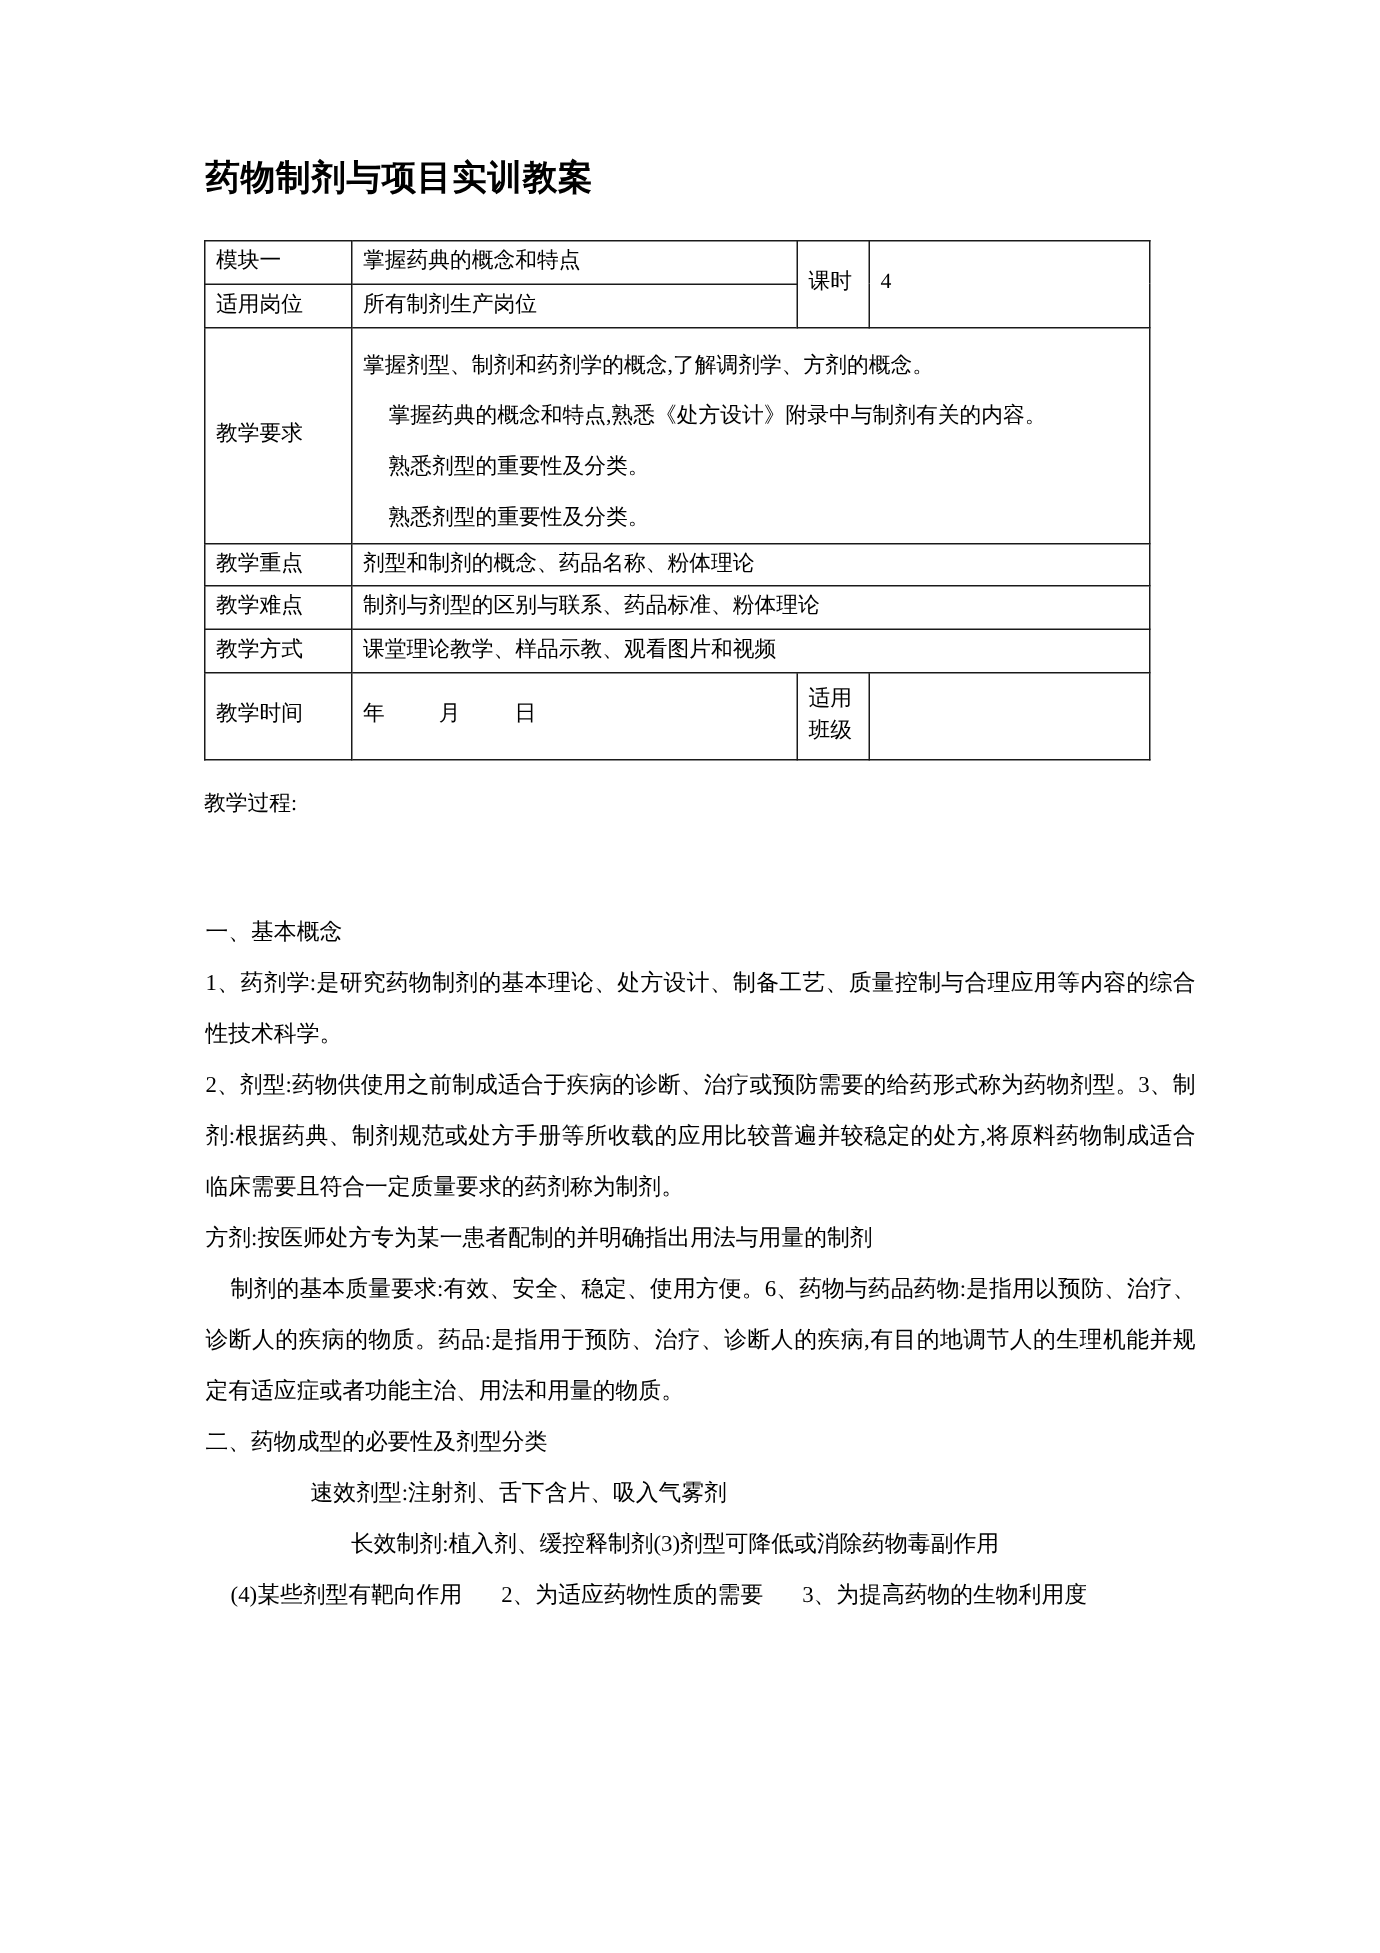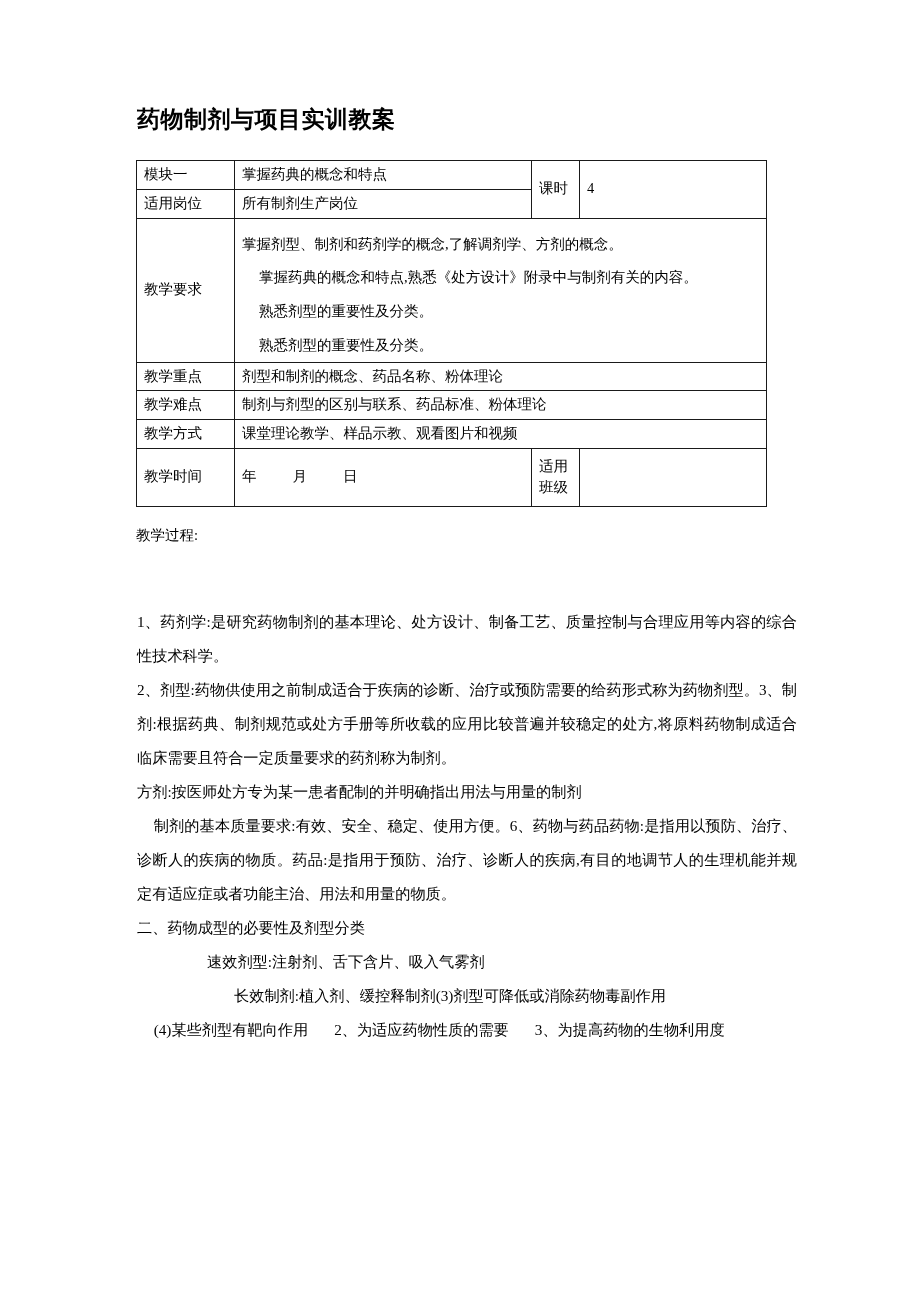--- a/index.html
+++ b/index.html
@@ -156,20 +156,21 @@
         <td class="time-spaced mid"><span>年</span><span>月</span><span>日</span></td>
         <td class="mid class-cell">适用班级</td>
         <td class="mid"></td>
       </tr>
     </tbody>
   </table>
 
   <div class="process-label">教学过程:</div>
 
   <div class="body-block">
+    <p class="p-one-head">一、基本概念</p>
     <p>1、药剂学:是研究药物制剂的基本理论、处方设计、制备工艺、质量控制与合理应用等内容的综合性技术科学。</p>
     <p>2、剂型:药物供使用之前制成适合于疾病的诊断、治疗或预防需要的给药形式称为药物剂型。3、制剂:根据药典、制剂规范或处方手册等所收载的应用比较普遍并较稳定的处方,将原料药物制成适合临床需要且符合一定质量要求的药剂称为制剂。</p>
     <p>方剂:按医师处方专为某一患者配制的并明确指出用法与用量的制剂</p>
     <p class="p-ind-2em">制剂的基本质量要求:有效、安全、稳定、使用方便。6、药物与药品药物:是指用以预防、治疗、诊断人的疾病的物质。药品:是指用于预防、治疗、诊断人的疾病,有目的地调节人的生理机能并规定有适应症或者功能主治、用法和用量的物质。</p>
     <p>二、药物成型的必要性及剂型分类</p>
     <p class="p-center-ind2">速效剂型:注射剂、舌下含片、吸入气雾剂</p>
     <p class="p-center-ind3">长效制剂:植入剂、缓控释制剂(3)剂型可降低或消除药物毒副作用</p>
     <p class="p-ind-2em"><span>(4)某些剂型有靶向作用</span><span class="gap-md"></span><span>2、为适应药物性质的需要</span><span class="gap-md"></span><span>3、为提高药物的生物利用度</span></p>
   </div>
 

